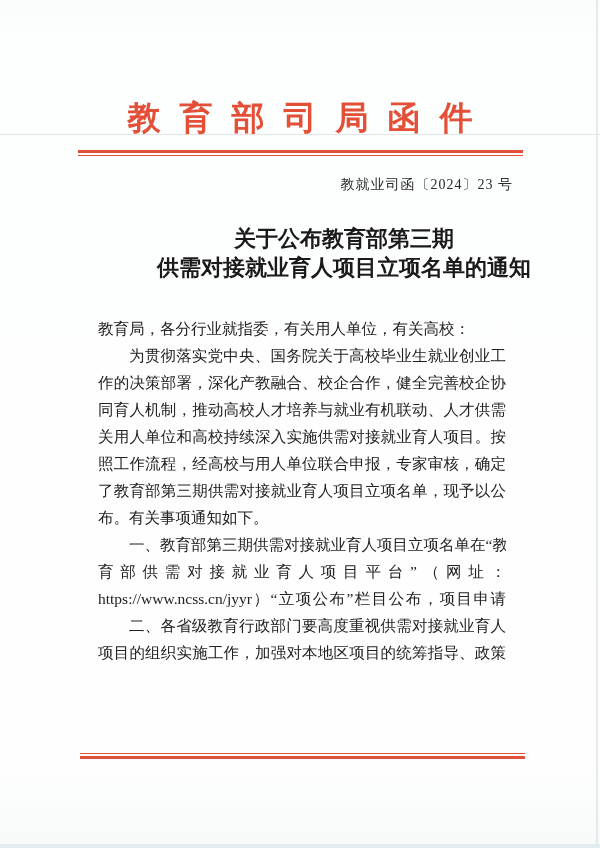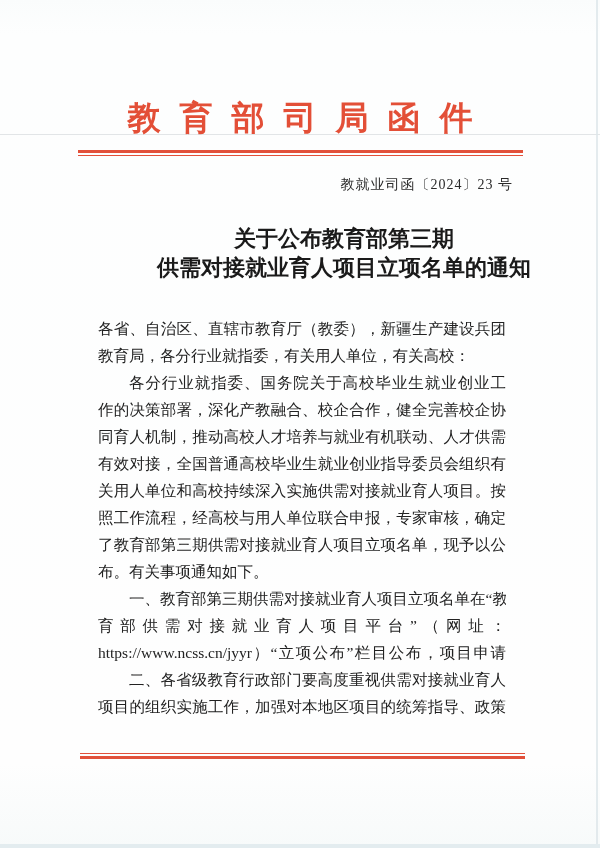--- a/index.html
+++ b/index.html
@@ -119,26 +119,24 @@
   <div class="scanline"></div>
 
   <div class="docnum">教就业司函〔2024〕23 号</div>
 
   <h1 class="title">
     <span class="tl">关于公布教育部第三期</span>
     <span class="tl">供需对接就业育人项目立项名单的通知</span>
   </h1>
 
   <div class="doc-body">
-    <div class="ln">各省、自治区、直辖市教育厅（教委），新疆生产建设兵团</div>
     <div class="ln end">教育局，各分行业就指委，有关用人单位，有关高校：</div>
-    <div class="ln ind">各分行业就指委、国务院关于高校毕业生就业创业工</div>
+    <div class="ln ind">为贯彻落实党中央、国务院关于高校毕业生就业创业工</div>
     <div class="ln">作的决策部署，深化产教融合、校企合作，健全完善校企协</div>
     <div class="ln">同育人机制，推动高校人才培养与就业有机联动、人才供需</div>
-    <div class="ln">有效对接，全国普通高校毕业生就业创业指导委员会组织有</div>
     <div class="ln">关用人单位和高校持续深入实施供需对接就业育人项目。按</div>
     <div class="ln">照工作流程，经高校与用人单位联合申报，专家审核，确定</div>
     <div class="ln">了教育部第三期供需对接就业育人项目立项名单，现予以公</div>
     <div class="ln end">布。有关事项通知如下。</div>
     <div class="ln ind">一、教育部第三期供需对接就业育人项目立项名单在“教</div>
     <div class="ln">育部供需对接就业育人项目平台”（网址：</div>
     <div class="ln">https://www.ncss.cn/jyyr）“立项公布”栏目公布，项目申请</div>
     <div class="ln ind">二、各省级教育行政部门要高度重视供需对接就业育人</div>
     <div class="ln">项目的组织实施工作，加强对本地区项目的统筹指导、政策</div>
   </div>

